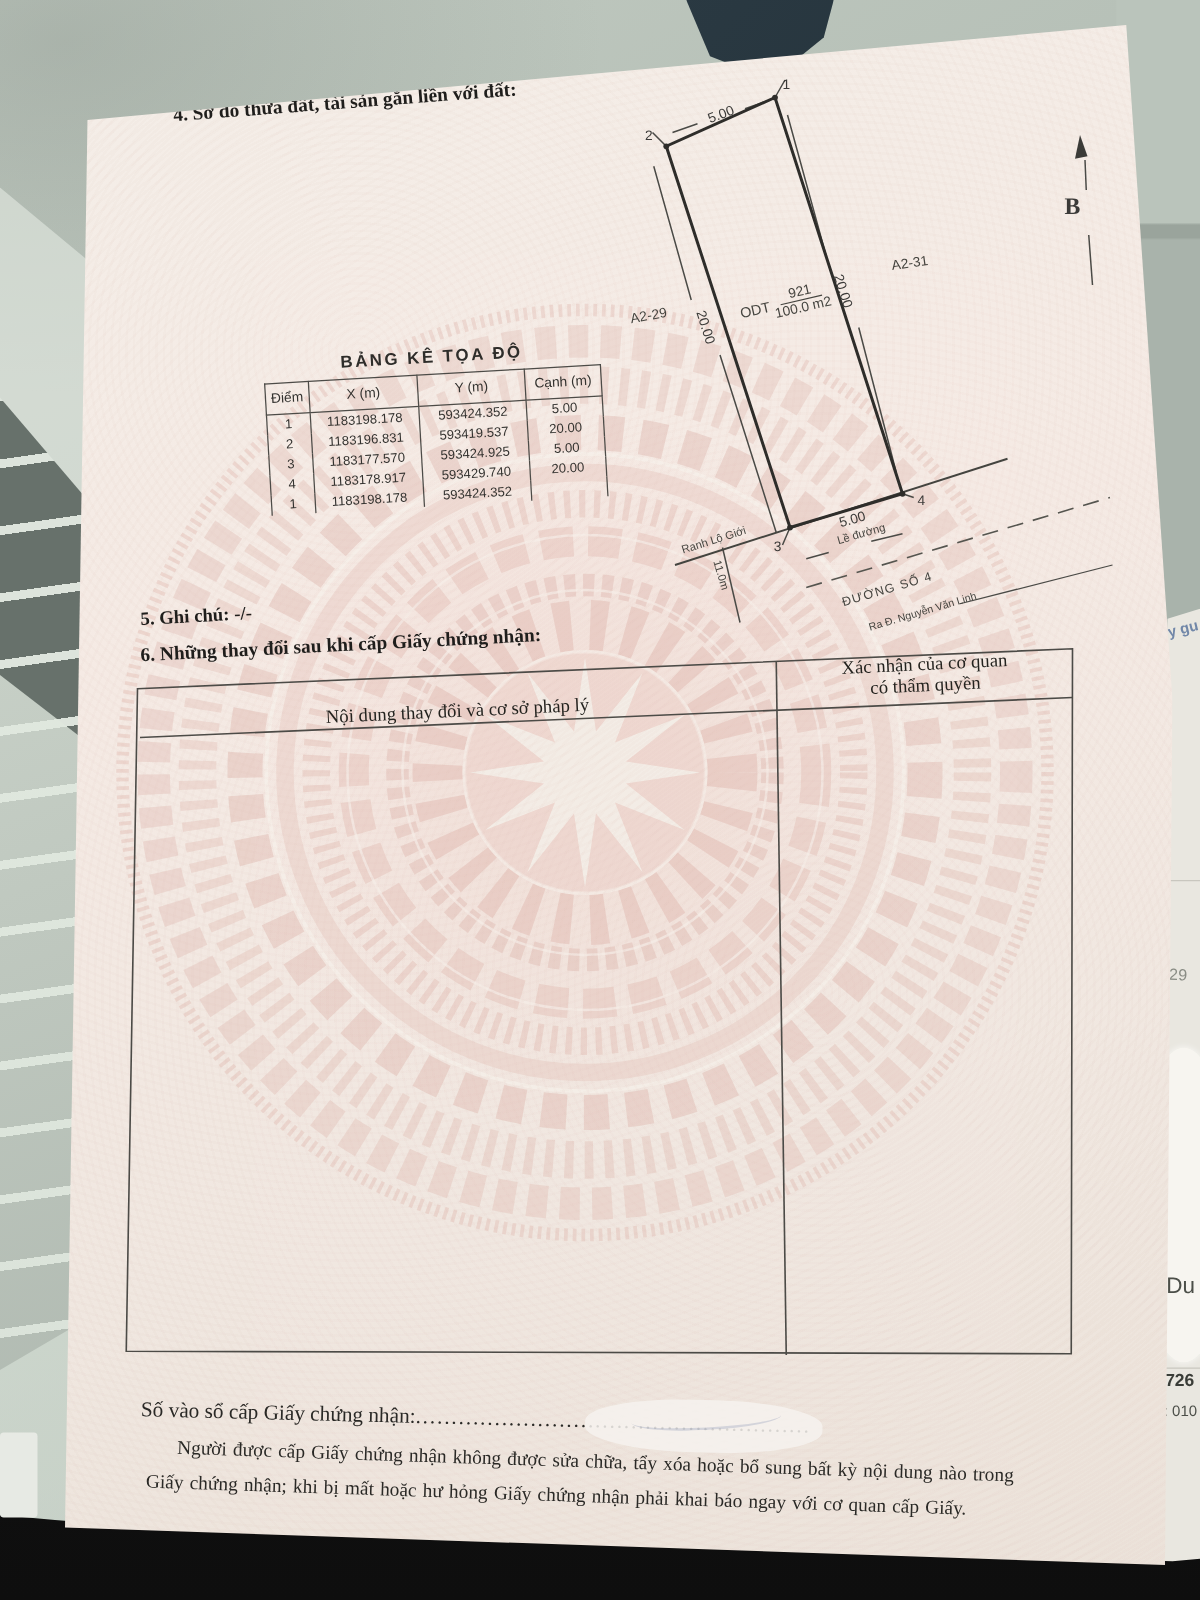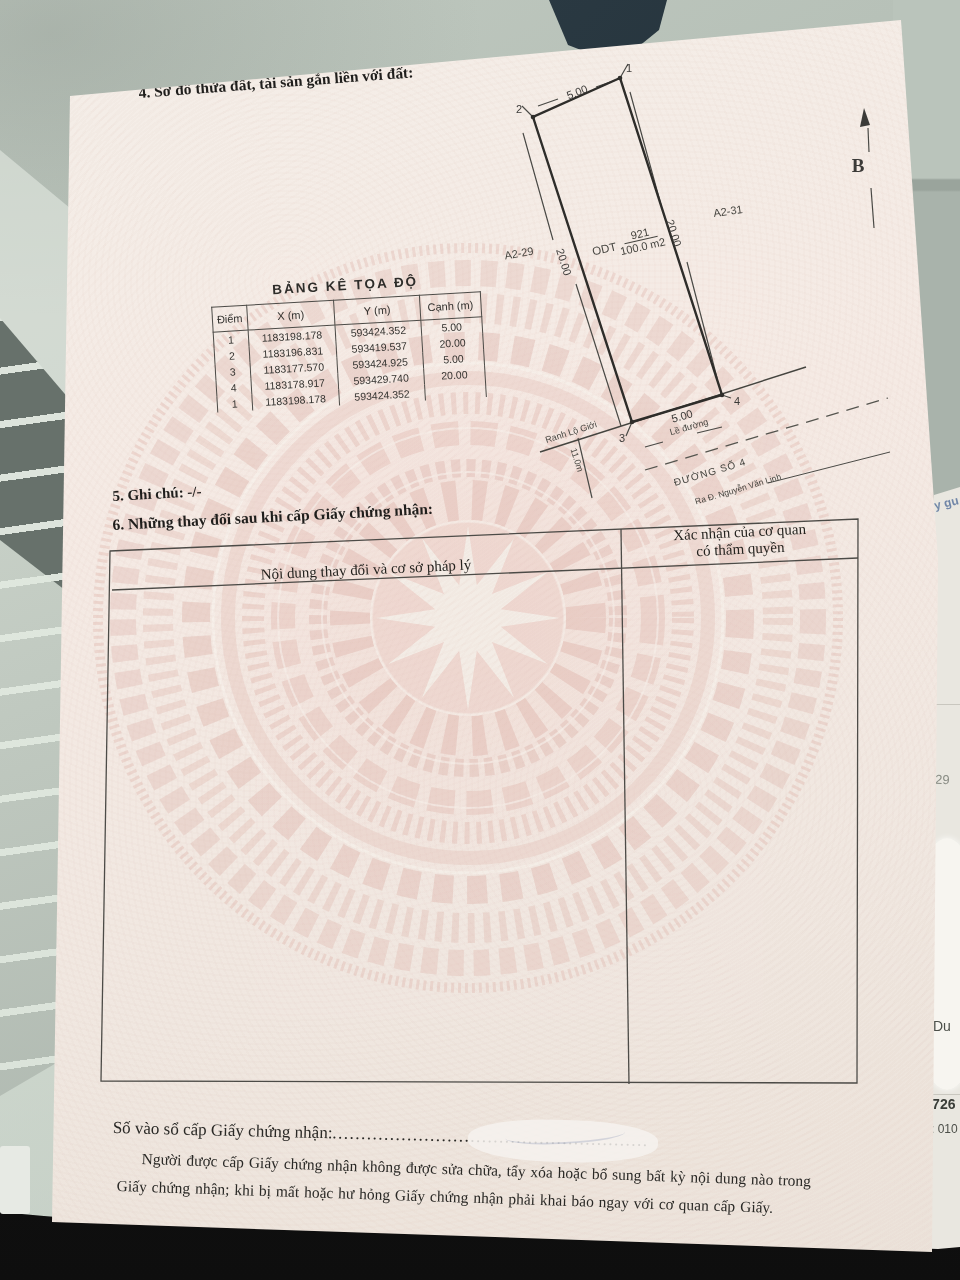--- a/index.html
+++ b/index.html
@@ -73,21 +73,21 @@
   <div class="abs rack"></div>
   <div class="abs plastic"></div>
   <div class="abs rightseam"></div>
 
   <div class="abs card">
     <div class="abs sticker"></div>
     <div class="abs cardline" style="top:704px;"></div>
     <div class="abs cardline" style="top:1094px;"></div>
     <div class="abs frag" style="left:934px;top:496px;font-size:12px;color:#7187a8;transform:rotate(-14deg);font-weight:bold;">y gu</div>
     <div class="abs frag" style="left:928px;top:772px;font-size:13px;color:#8a8d85;transform:rotate(2deg);">929</div>
-    <div class="abs frag" style="left:933px;top:1018px;font-size:14px;color:#4c4f49;">Du</div>
+    <div class="abs frag" style="left:933px;top:1018px;font-size:18px;color:#4c4f49;">Du</div>
     <div class="abs frag" style="left:922px;top:1096px;font-size:14px;font-weight:bold;color:#3a3d38;">D726</div>
     <div class="abs frag" style="left:925px;top:1122px;font-size:12px;color:#4c4f49;">T: 010</div>
   </div>
 
   <div class="abs blackband"></div>
   <div class="abs cornerpatch"></div>
   <div class="abs binderclip"></div>
 
   <div class="abs paper">
     <div class="abs tint"></div>

